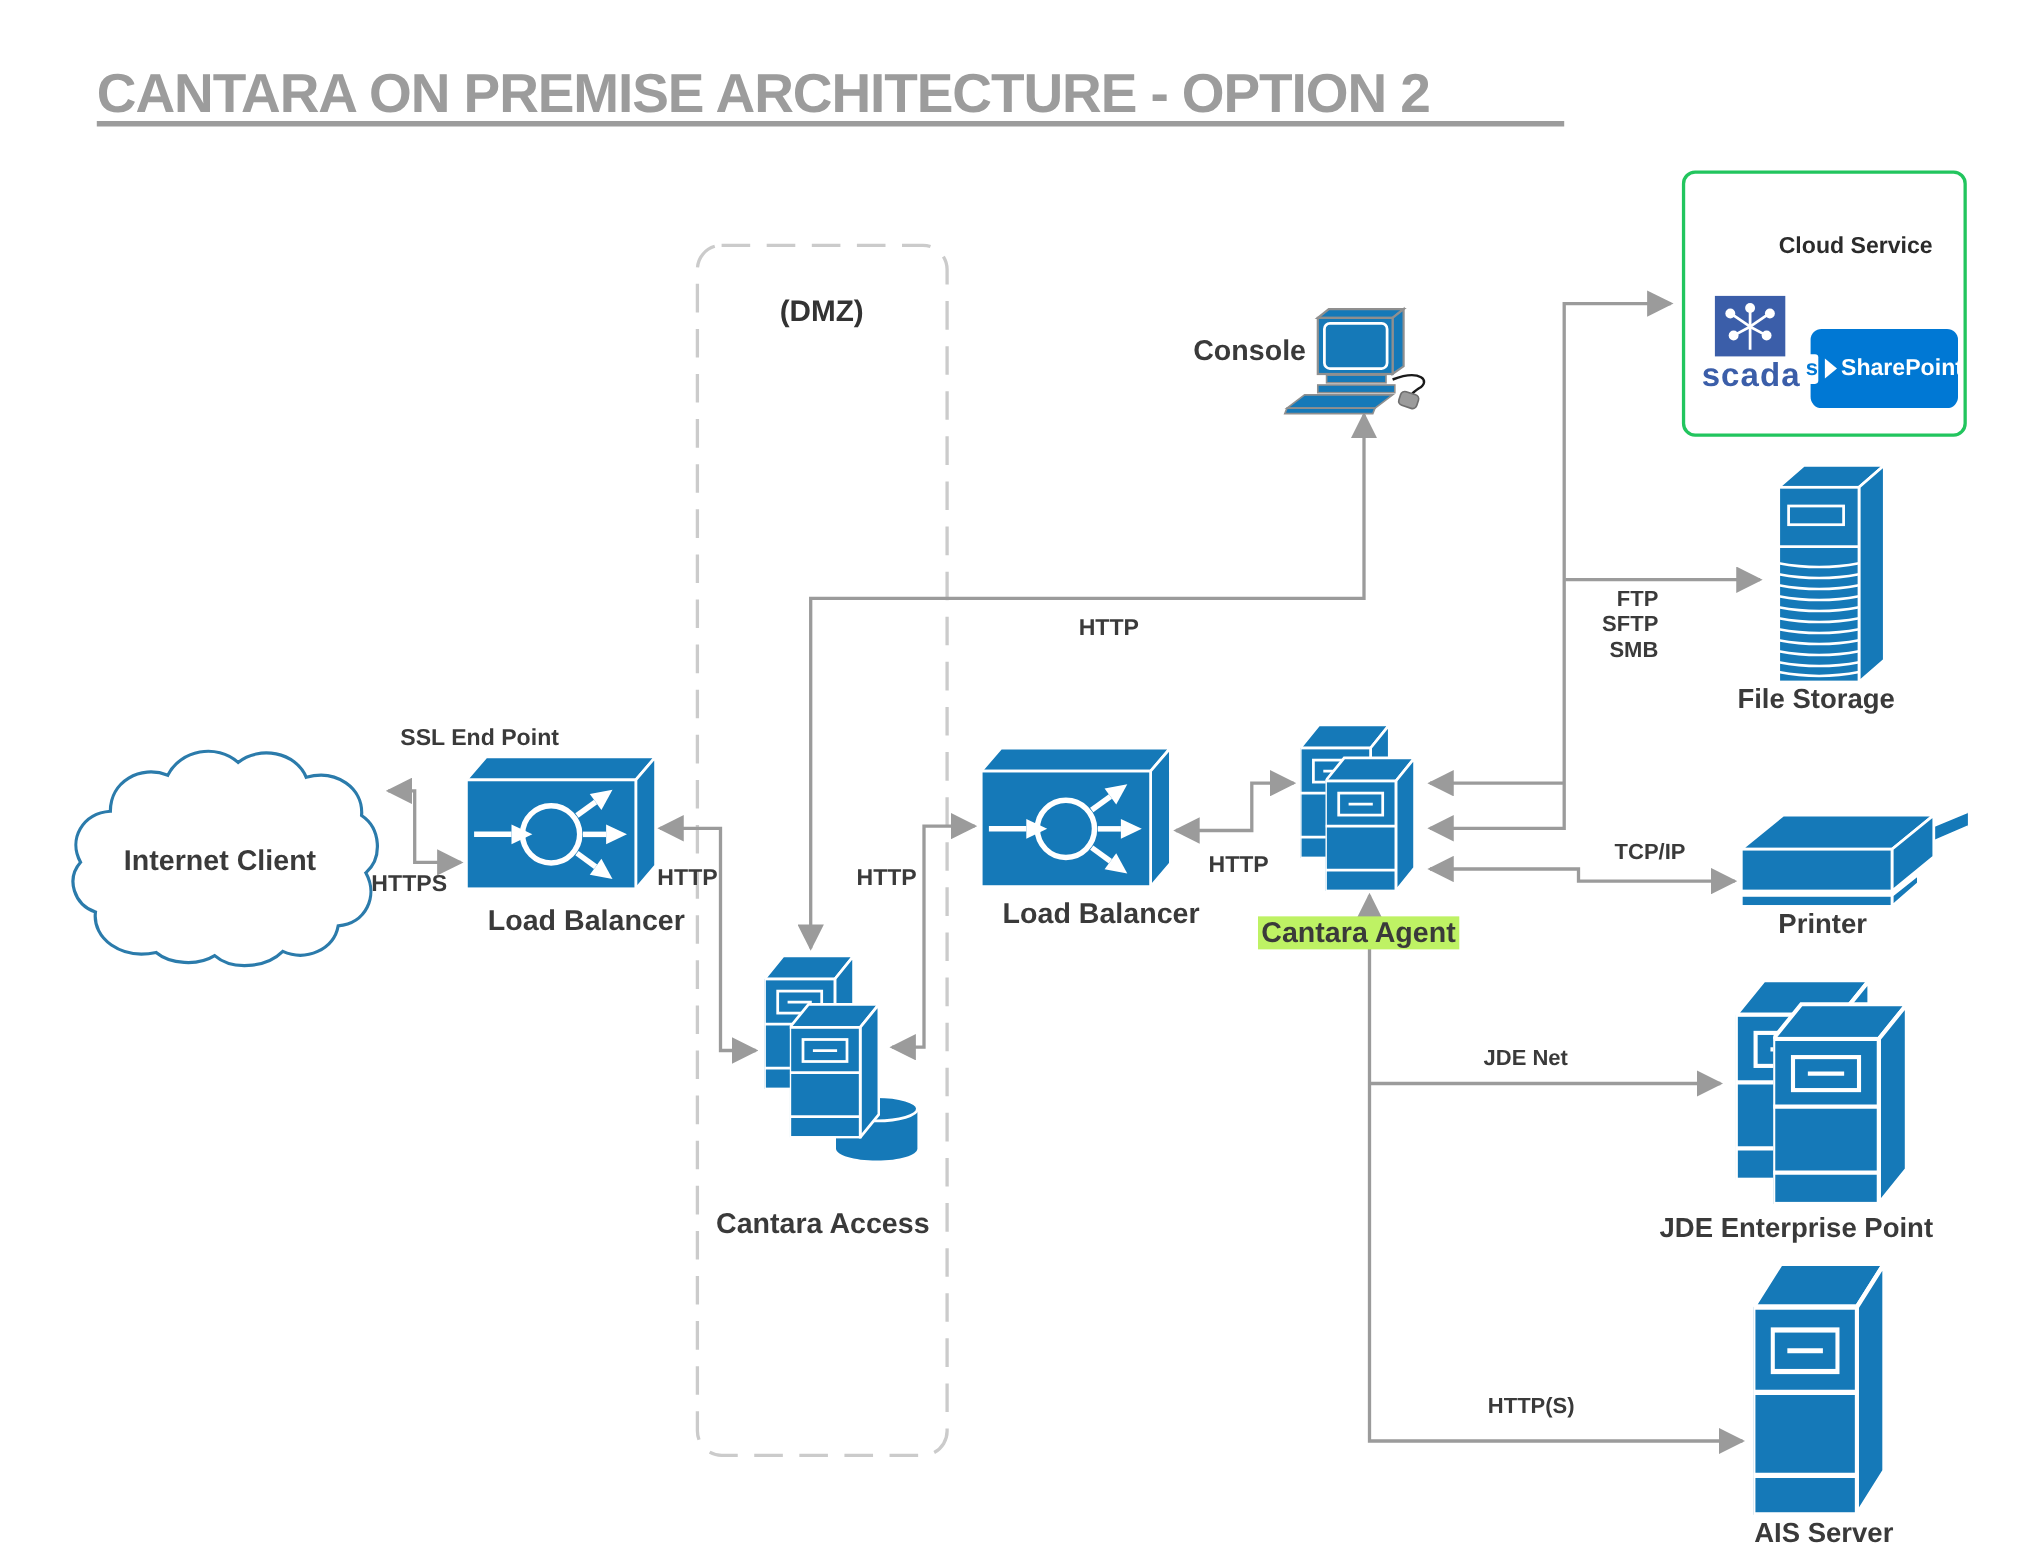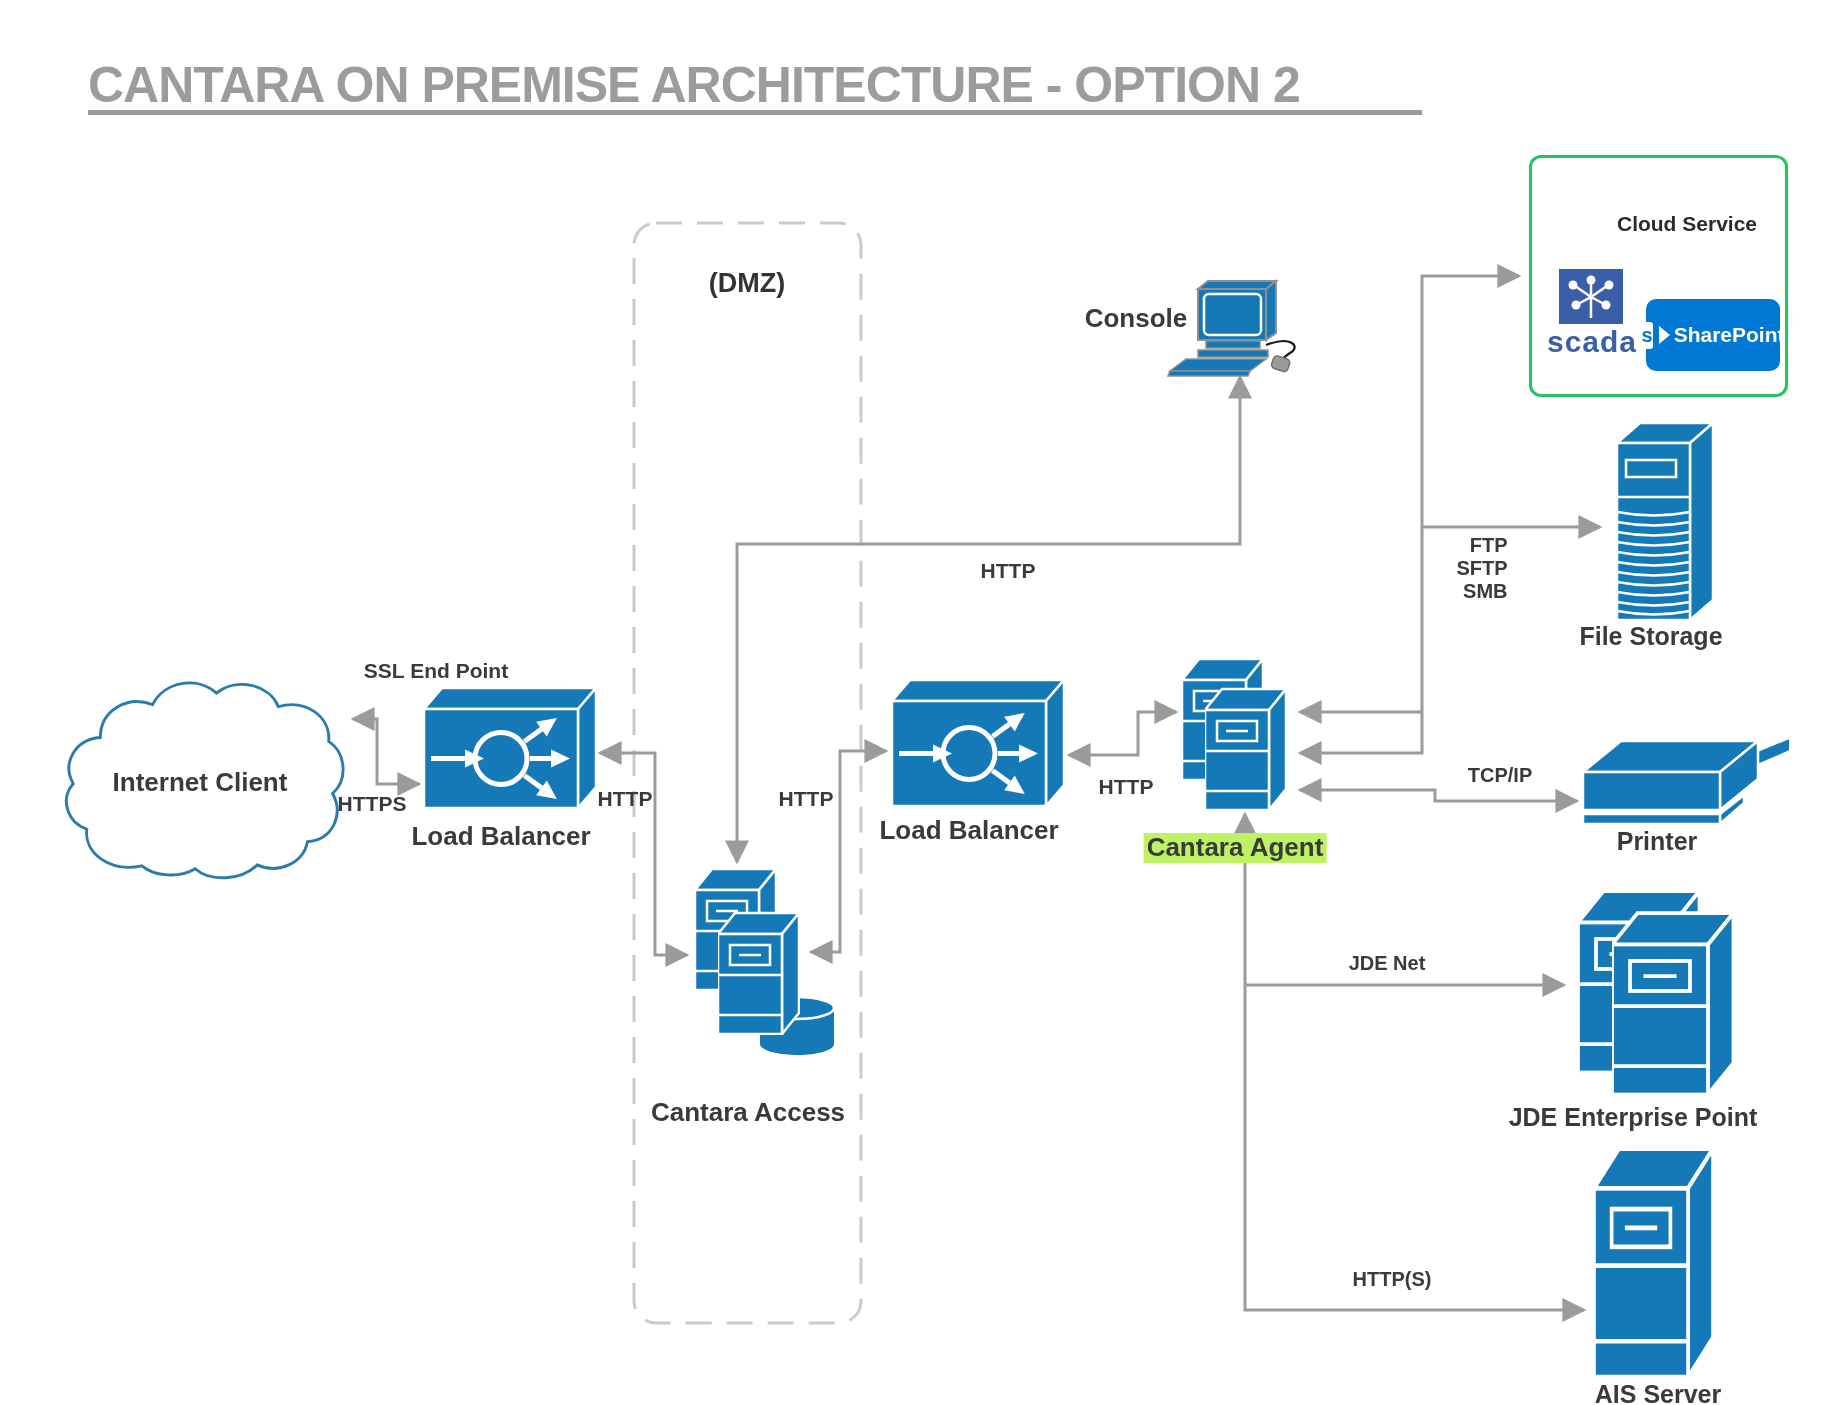--- a/index.html
+++ b/index.html
@@ -7,21 +7,21 @@
           font-family:"Liberation Sans", sans-serif;}
   #page-title{position:absolute;left:88px;top:56px;font-size:50px;font-weight:bold;
               color:#9c9c9c;letter-spacing:-1px;white-space:nowrap;}
   #title-rule{position:absolute;left:88px;top:110px;width:1334px;height:5px;background:#9c9c9c;}
   svg.layer{position:absolute;left:0;top:0;}
   .lbl{position:absolute;transform:translate(-50%,-50%);font-weight:bold;color:#3a3a3a;
        white-space:nowrap;text-align:center;line-height:1.15;}
   .lbl.link{font-size:21px;}
   .lbl.link-sm{font-size:20px;text-align:center;}
   .lbl.node{font-size:26px;}
-  .lbl.wrap{white-space:normal;width:180px;transform:translate(-50%,0);line-height:1.3;}
+  .lbl.wrap{white-space:normal;width:180px;transform:translate(-50%,0);line-height:1.3;margin-left:32px;}
   .lbl.gapbg{background:#bef264;padding:0 3px;}
   .proto{position:absolute;transform:translate(-50%,0);font-weight:bold;color:#3a3a3a;
          font-size:20px;line-height:23px;text-align:right;}
   #dmz-label{position:absolute;transform:translate(-50%,-50%);font-size:27px;font-weight:bold;color:#333;}
   #cloud-service-box{position:absolute;left:1529px;top:155px;width:259px;height:242px;
       border:3px solid #22c55e;border-radius:12px;background:#fff;box-sizing:border-box;}
   #cloud-service-label{position:absolute;left:155px;top:66px;transform:translate(-50%,-50%);
       font-size:21px;font-weight:bold;color:#2b2b2b;white-space:nowrap;}
   #scada-square{position:absolute;left:27px;top:111px;width:64px;height:55px;background:#3b5ea9;}
   #scada-text{position:absolute;left:60px;top:167px;transform:translateX(-50%);font-size:30px;

